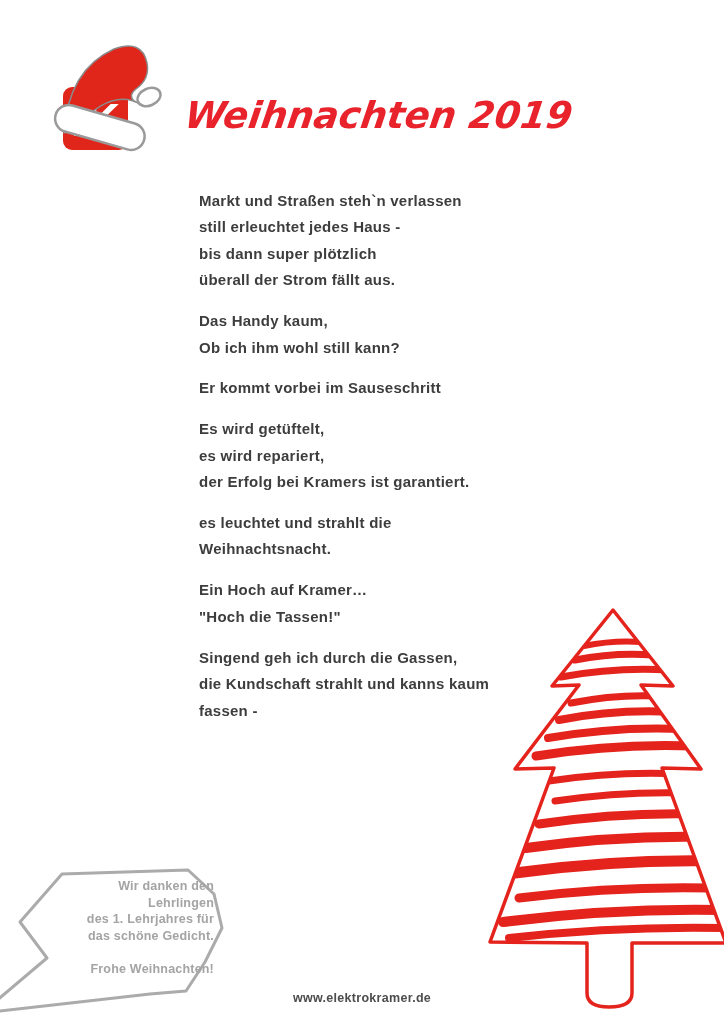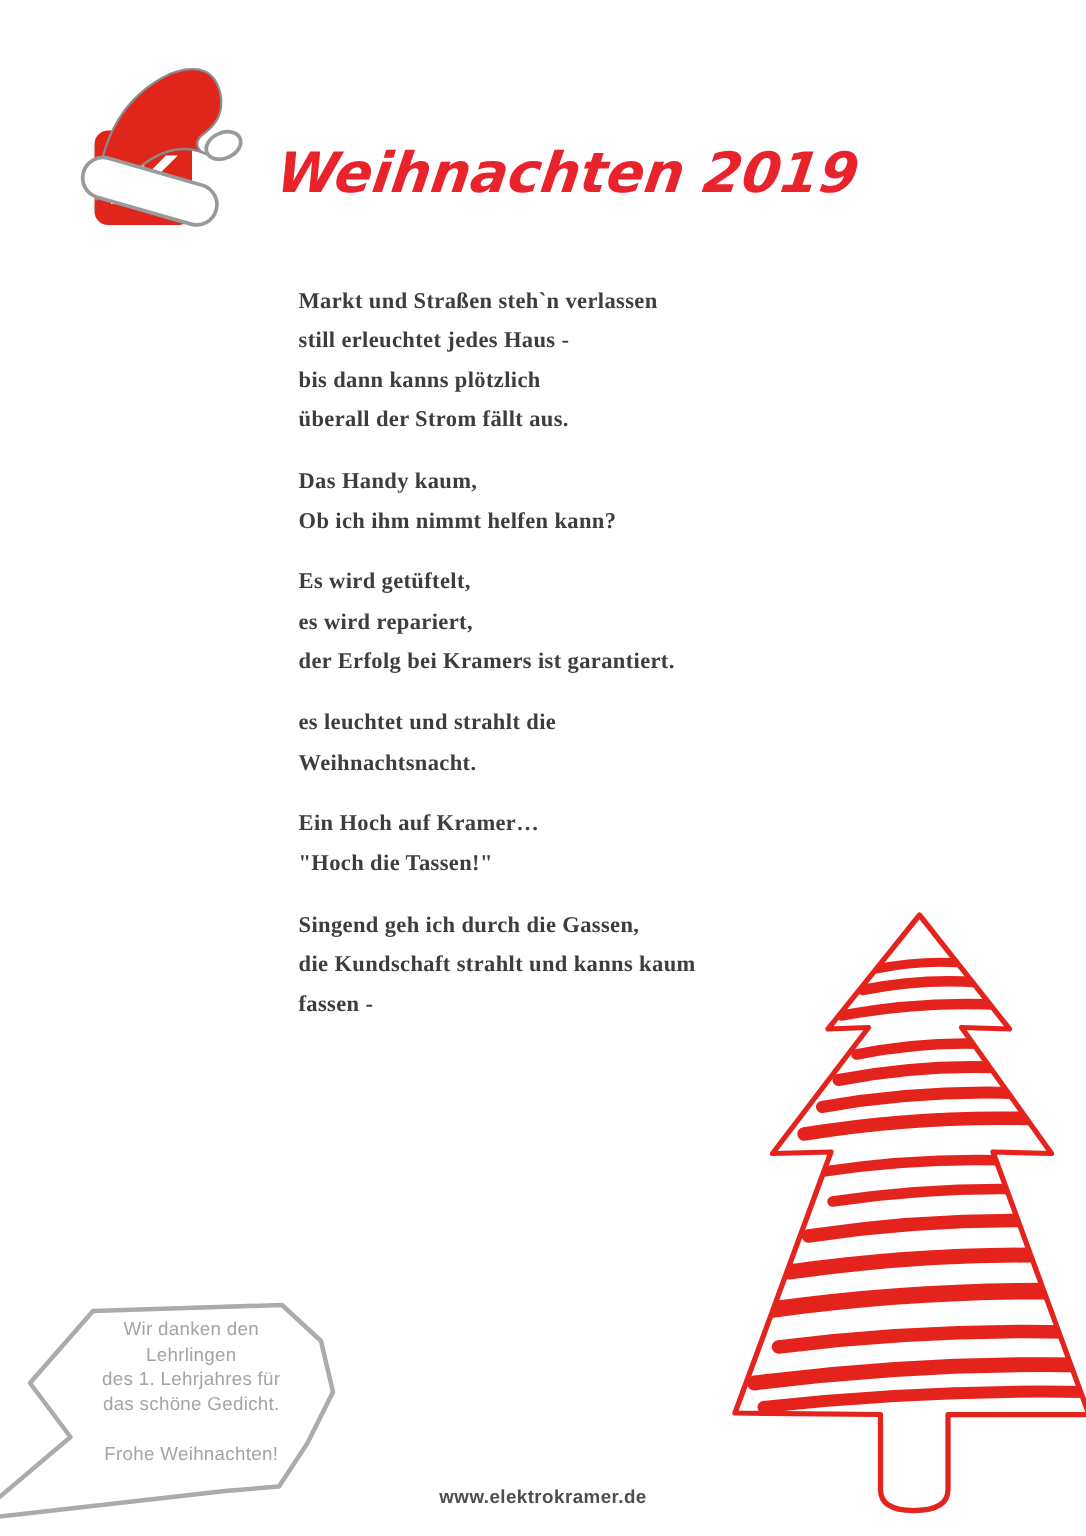--- a/index.html
+++ b/index.html
@@ -36,28 +36,28 @@
     letter-spacing:0px;white-space:nowrap;
   }
 
   
   .poem{
     position:absolute;left:199px;top:188px;width:360px;
     color:#3d3d3d;font-weight:700;font-size:15px;line-height:26.4px;
     letter-spacing:0.25px;
   }
   .stanza{margin:0 0 14.5px 0;}
-  .poem-line{white-space:nowrap;font-family:Liberation Serif, serif;}
+  .poem-line{white-space:nowrap;}
 
   
   .bubble-svg{position:absolute;left:-25px;top:858px;width:260px;height:166px;}
   .bubble-text{
-    position:absolute;left:55px;top:878px;width:145px;
-    text-align:center;color:#a4a4a4;font-size:12.5px;line-height:16.5px;
-    font-weight:400;letter-spacing:0.2px;
+    position:absolute;left:69px;top:878px;width:145px;
+    text-align:right;color:#a4a4a4;font-size:12.5px;line-height:16.5px;
+    font-weight:700;letter-spacing:0.2px;
   }
 
   
   .tree-svg{position:absolute;left:480px;top:595px;width:248px;height:430px;}
 
   
   .footer{
     position:absolute;left:0;top:991px;width:724px;text-align:center;
     color:#4d4d4d;font-size:12.5px;font-weight:700;letter-spacing:0.3px;
   }
@@ -84,28 +84,29 @@
       <ellipse cx="99" cy="59" rx="12" ry="8.5" transform="rotate(-24 99 59)" fill="#ffffff" stroke="#9a9a9a" stroke-width="2.5"></ellipse>
     </svg>
   </div>
 
   <div class="title">Weihnachten 2019</div>
 
   <div class="poem">
       <div class="stanza">
         <div class="poem-line">Markt und Straßen steh`n verlassen</div>
         <div class="poem-line">still erleuchtet jedes Haus -</div>
-        <div class="poem-line">bis dann kanns plötzlich</div>
+        <div class="poem-line">bis dann super plötzlich</div>
         <div class="poem-line">überall der Strom fällt aus.</div>
       </div>
       <div class="stanza">
         <div class="poem-line">Das Handy kaum,</div>
-        <div class="poem-line">Ob ich ihm nimmt helfen kann?</div>
+        <div class="poem-line">Ob ich ihm wohl still kann?</div>
       </div>
       <div class="stanza">
+        <div class="poem-line">Er kommt vorbei im Sauseschritt</div>
       </div>
       <div class="stanza">
         <div class="poem-line">Es wird getüftelt,</div>
         <div class="poem-line">es wird repariert,</div>
         <div class="poem-line">der Erfolg bei Kramers ist garantiert.</div>
       </div>
       <div class="stanza">
         <div class="poem-line">es leuchtet und strahlt die</div>
         <div class="poem-line">Weihnachtsnacht.</div>
       </div>

